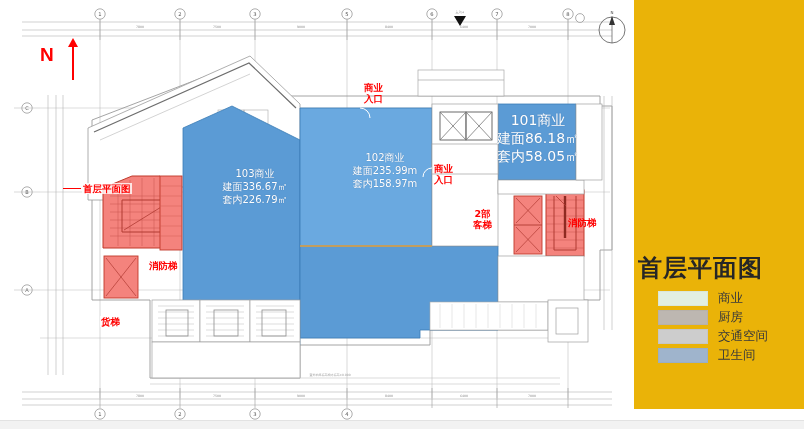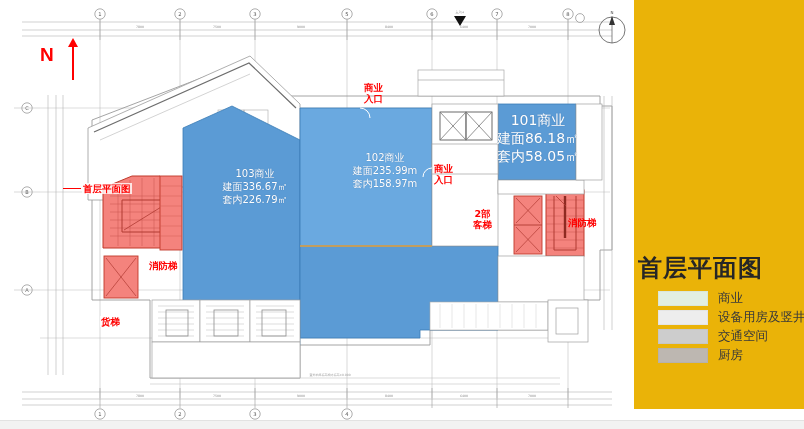--- a/index.html
+++ b/index.html
@@ -534,34 +534,34 @@
 
     <div class="panel-title">首层平面图</div>
 
     <div class="legend">
 
       <div class="legend-row">
         <div class="legend-swatch" style="background:#e2efe2;"></div>
         <div class="legend-text">商业</div>
       </div>
 
+
       <div class="legend-row">
-        <div class="legend-swatch" style="background:#ededed;"></div>
-        <div class="legend-text">设备用房及竖井</div>
+        <div class="legend-swatch" style="background:#bdb7b1;"></div>
+        <div class="legend-text">厨房</div>
       </div>
 
       <div class="legend-row">
         <div class="legend-swatch" style="background:#cdcdcd;"></div>
         <div class="legend-text">交通空间</div>
       </div>
 
       <div class="legend-row">
-        <div class="legend-swatch" style="background:#bdb7b1;"></div>
-        <div class="legend-text">厨房</div>
+        <div class="legend-swatch" style="background:#9fb4cc;"></div>
+        <div class="legend-text">卫生间</div>
       </div>
-
 
 
     </div>
   </div>
 
   <div class="page-bottom-band"></div>
 </div>
 
 </body></html>

